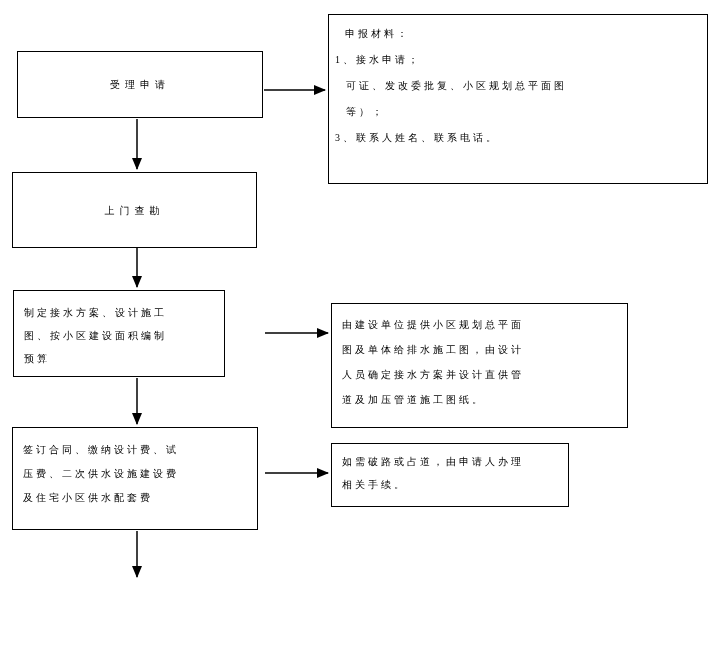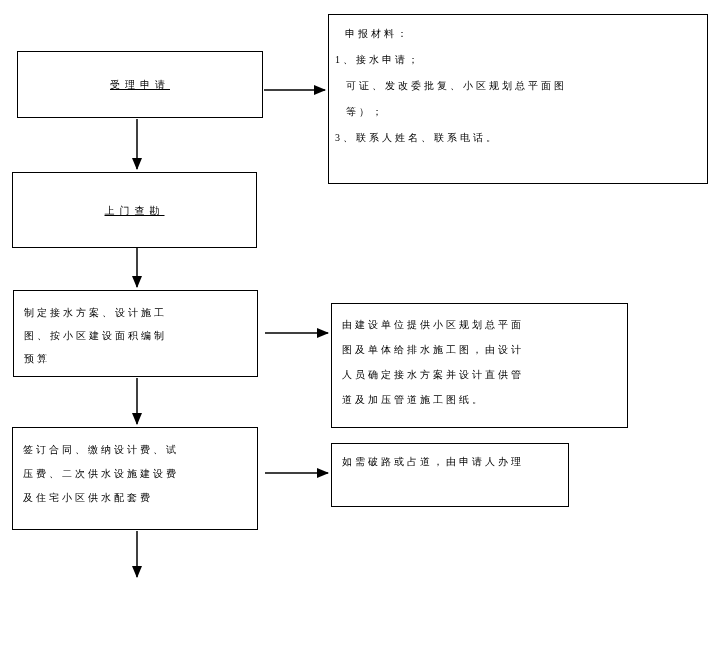--- a/index.html
+++ b/index.html
@@ -32,30 +32,29 @@
     font-size: 10px;
     line-height: 23px;
   }
   .box.center-label {
     display: flex;
     align-items: center;
     justify-content: center;
     text-align: center;
     letter-spacing: 5px;
     white-space: nowrap;
-    text-decoration: underline;
   }
   .para .line {
     white-space: nowrap;
     letter-spacing: 3px;
   }
   
   .b-step1 { left: 17px;  top: 51px;  width: 246px; height: 67px;  }
   .b-step2 { left: 12px;  top: 172px; width: 245px; height: 76px;  }
-  .b-step3 { left: 13px;  top: 290px; width: 245px; height: 87px;  padding: 10px 0 0 10px; line-height: 23px; }
+  .b-step3 { left: 13px;  top: 290px; width: 212px; height: 87px;  padding: 10px 0 0 10px; line-height: 23px; }
   .b-step4 { left: 12px;  top: 427px; width: 246px; height: 103px; padding: 10px 12px 0 10px; line-height: 24px; }
   .b-step5 { left: 12px;  top: 580px; width: 251px; height: 58px;  }
   
   .b-note1 { left: 328px; top: 14px;  width: 380px; height: 170px; padding: 6px 0 0 4px;  line-height: 26px; }
   .b-note2 { left: 331px; top: 268px; width: 297px; height: 125px; padding: 8px 0 0 10px; line-height: 25px; margin-top: 35px; }
   .b-note3 { left: 331px; top: 443px; width: 238px; height: 64px;  padding: 6px 0 0 10px; line-height: 23px; }
   
   .ln-title { padding-left: 12px; }
   .ln-item  { padding-left: 2px;  }
   .ln-cont  { padding-left: 13px; }
@@ -113,15 +112,16 @@
 
   <div class="box para b-note2">
     <div class="line">由建设单位提供小区规划总平面</div>
     <div class="line">图及单体给排水施工图，由设计</div>
     <div class="line">人员确定接水方案并设计直供管</div>
     <div class="line">道及加压管道施工图纸。</div>
   </div>
 
   <div class="box para b-note3">
     <div class="line">如需破路或占道，由申请人办理</div>
+    <div class="line">相关手续。</div>
   </div>
 
 </div>
 
 </body></html>

